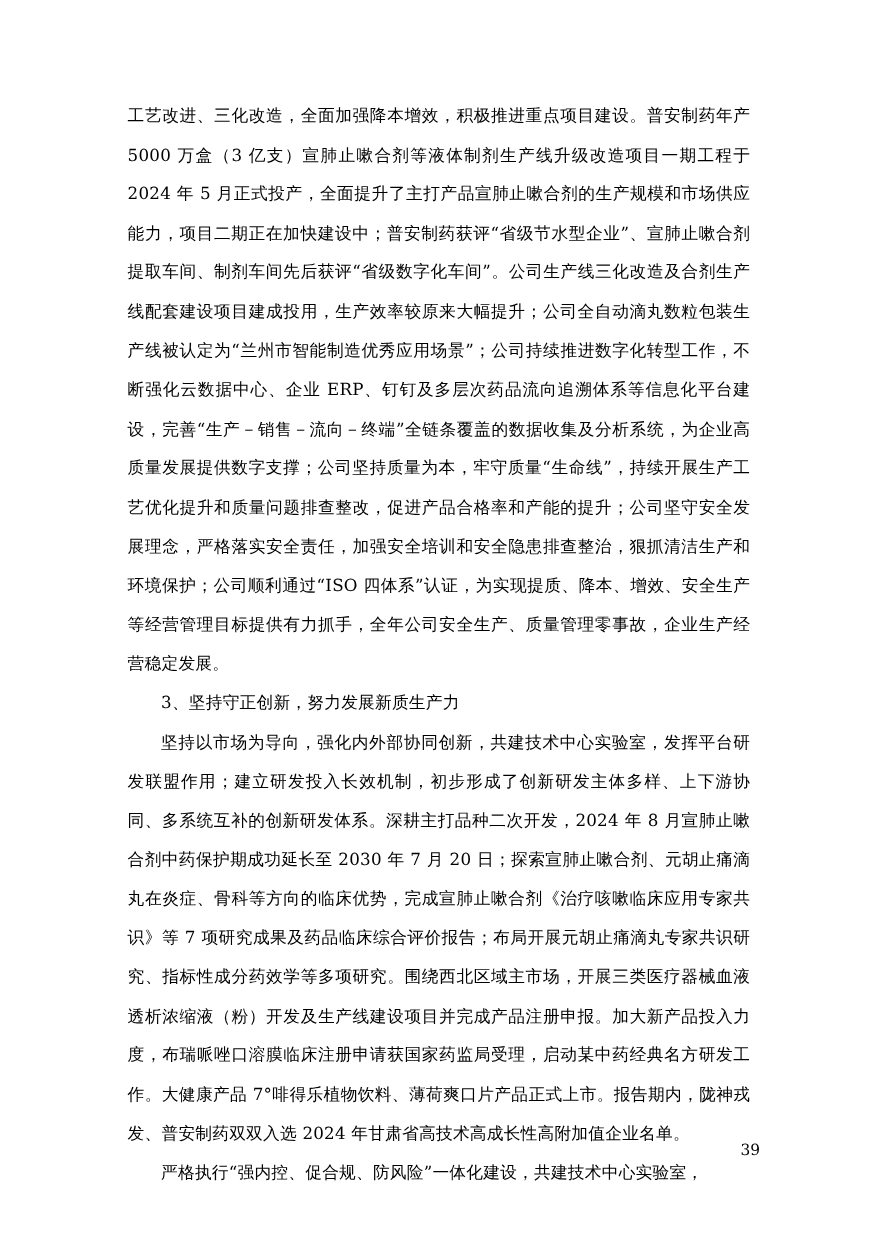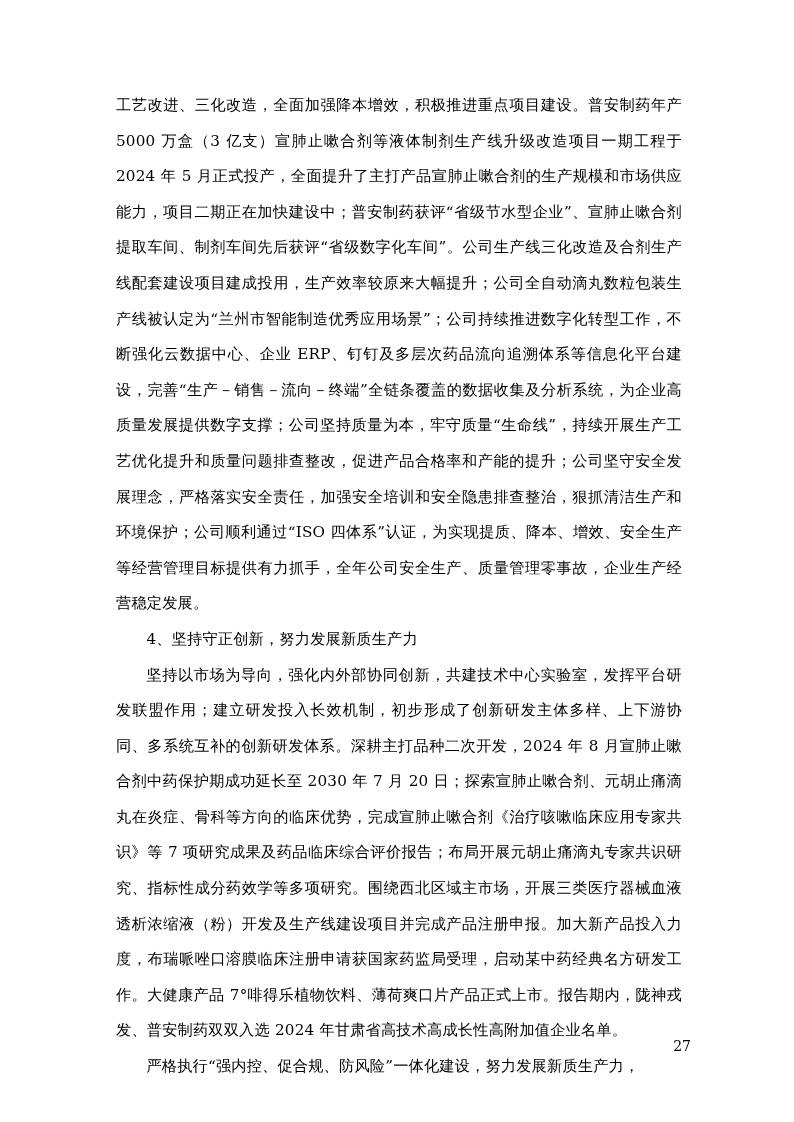--- a/index.html
+++ b/index.html
@@ -44,18 +44,18 @@
     color: #000000;
     font-family: "DejaVu Serif", "Liberation Serif", serif;
   }
 </style>
 </head>
 <body>
 
 <div class="page">
   <div class="content">
     <p>工艺改进、三化改造，全面加强降本增效，积极推进重点项目建设。普安制药年产 5000 万盒（3 亿支）宣肺止嗽合剂等液体制剂生产线升级改造项目一期工程于 2024 年 5 月正式投产，全面提升了主打产品宣肺止嗽合剂的生产规模和市场供应能力，项目二期正在加快建设中；普安制药获评“省级节水型企业”、宣肺止嗽合剂提取车间、制剂车间先后获评“省级数字化车间”。公司生产线三化改造及合剂生产线配套建设项目建成投用，生产效率较原来大幅提升；公司全自动滴丸数粒包装生产线被认定为“兰州市智能制造优秀应用场景”；公司持续推进数字化转型工作，不断强化云数据中心、企业 ERP、钉钉及多层次药品流向追溯体系等信息化平台建设，完善“生产－销售－流向－终端”全链条覆盖的数据收集及分析系统，为企业高质量发展提供数字支撑；公司坚持质量为本，牢守质量“生命线”，持续开展生产工艺优化提升和质量问题排查整改，促进产品合格率和产能的提升；公司坚守安全发展理念，严格落实安全责任，加强安全培训和安全隐患排查整治，狠抓清洁生产和环境保护；公司顺利通过“ISO 四体系”认证，为实现提质、降本、增效、安全生产等经营管理目标提供有力抓手，全年公司安全生产、质量管理零事故，企业生产经营稳定发展。</p>
-    <p class="indent">4、坚持守正创新，努力发展新质生产力</p>
+    <p class="indent">3、坚持守正创新，努力发展新质生产力</p>
     <p class="indent">坚持以市场为导向，强化内外部协同创新，共建技术中心实验室，发挥平台研发联盟作用；建立研发投入长效机制，初步形成了创新研发主体多样、上下游协同、多系统互补的创新研发体系。深耕主打品种二次开发，2024 年 8 月宣肺止嗽合剂中药保护期成功延长至 2030 年 7 月 20 日；探索宣肺止嗽合剂、元胡止痛滴丸在炎症、骨科等方向的临床优势，完成宣肺止嗽合剂《治疗咳嗽临床应用专家共识》等 7 项研究成果及药品临床综合评价报告；布局开展元胡止痛滴丸专家共识研究、指标性成分药效学等多项研究。围绕西北区域主市场，开展三类医疗器械血液透析浓缩液（粉）开发及生产线建设项目并完成产品注册申报。加大新产品投入力度，布瑞哌唑口溶膜临床注册申请获国家药监局受理，启动某中药经典名方研发工作。大健康产品 7°啡得乐植物饮料、薄荷爽口片产品正式上市。报告期内，陇神戎发、普安制药双双入选 2024 年甘肃省高技术高成长性高附加值企业名单。</p>
-    <p class="indent">严格执行“强内控、促合规、防风险”一体化建设，努力发展新质生产力，</p>
+    <p class="indent">严格执行“强内控、促合规、防风险”一体化建设，共建技术中心实验室，</p>
   </div>
-  <div class="page-number">27</div>
+  <div class="page-number">39</div>
 </div>
 
 </body></html>

